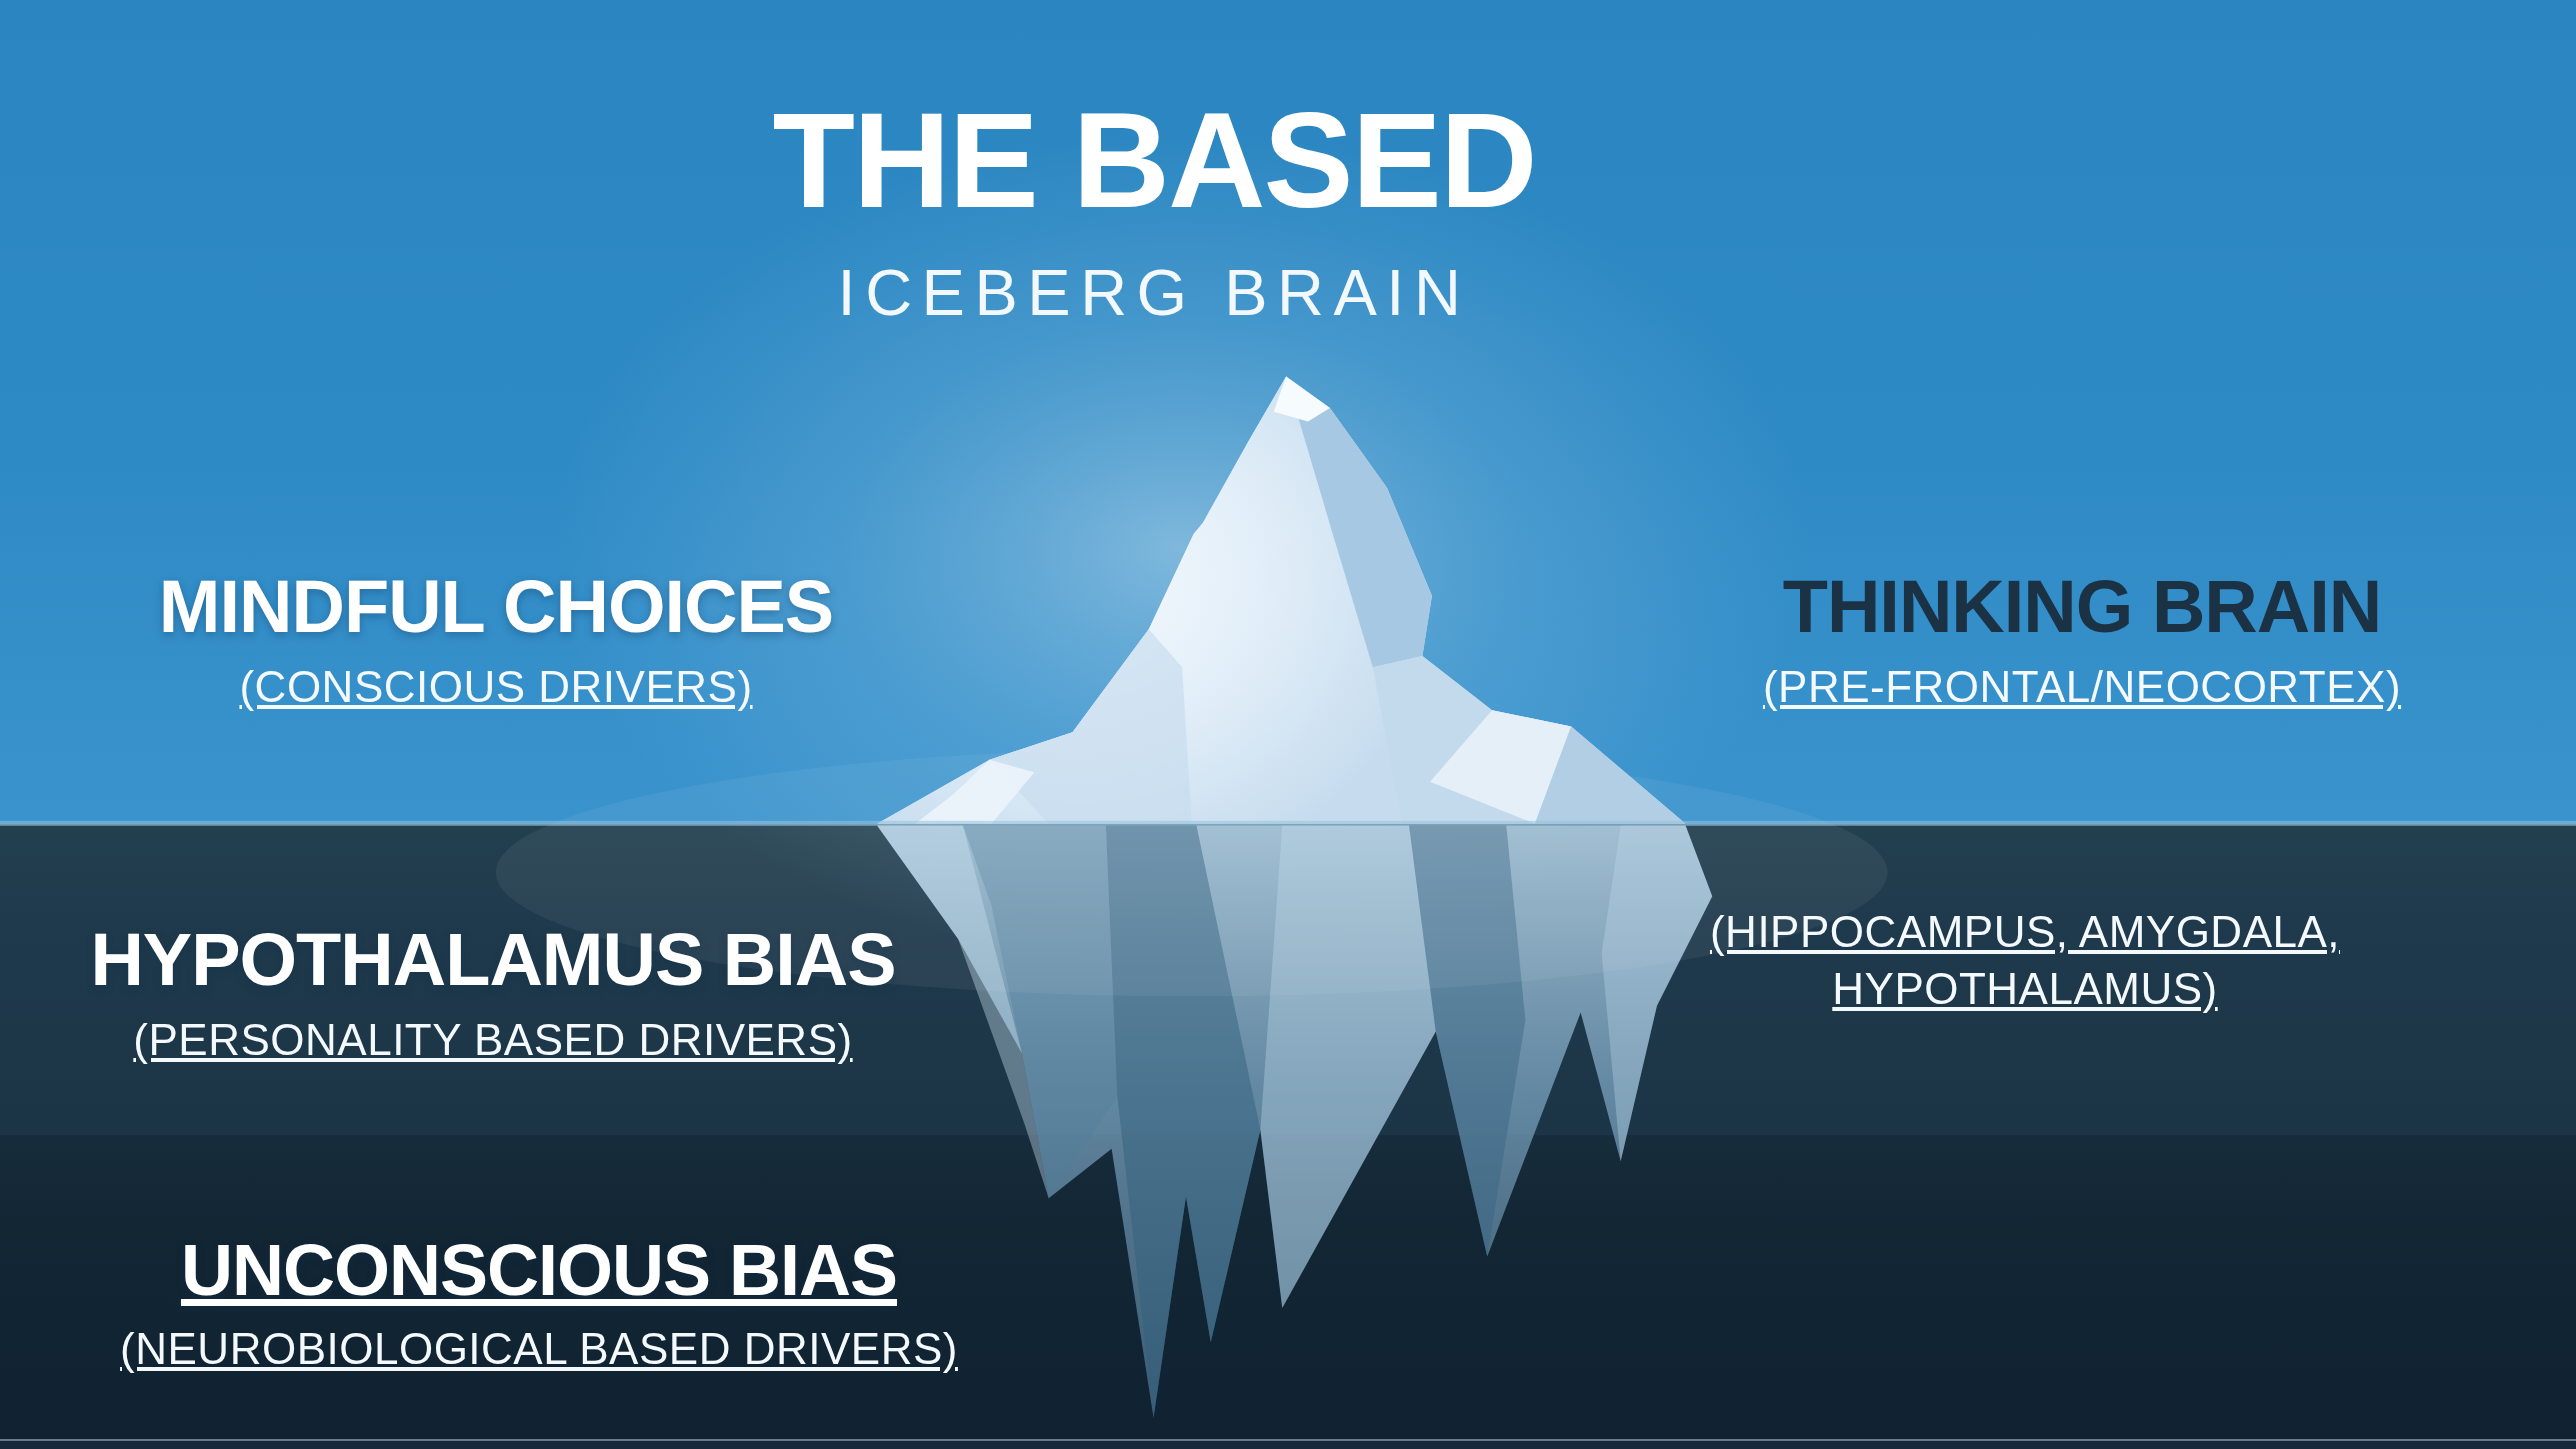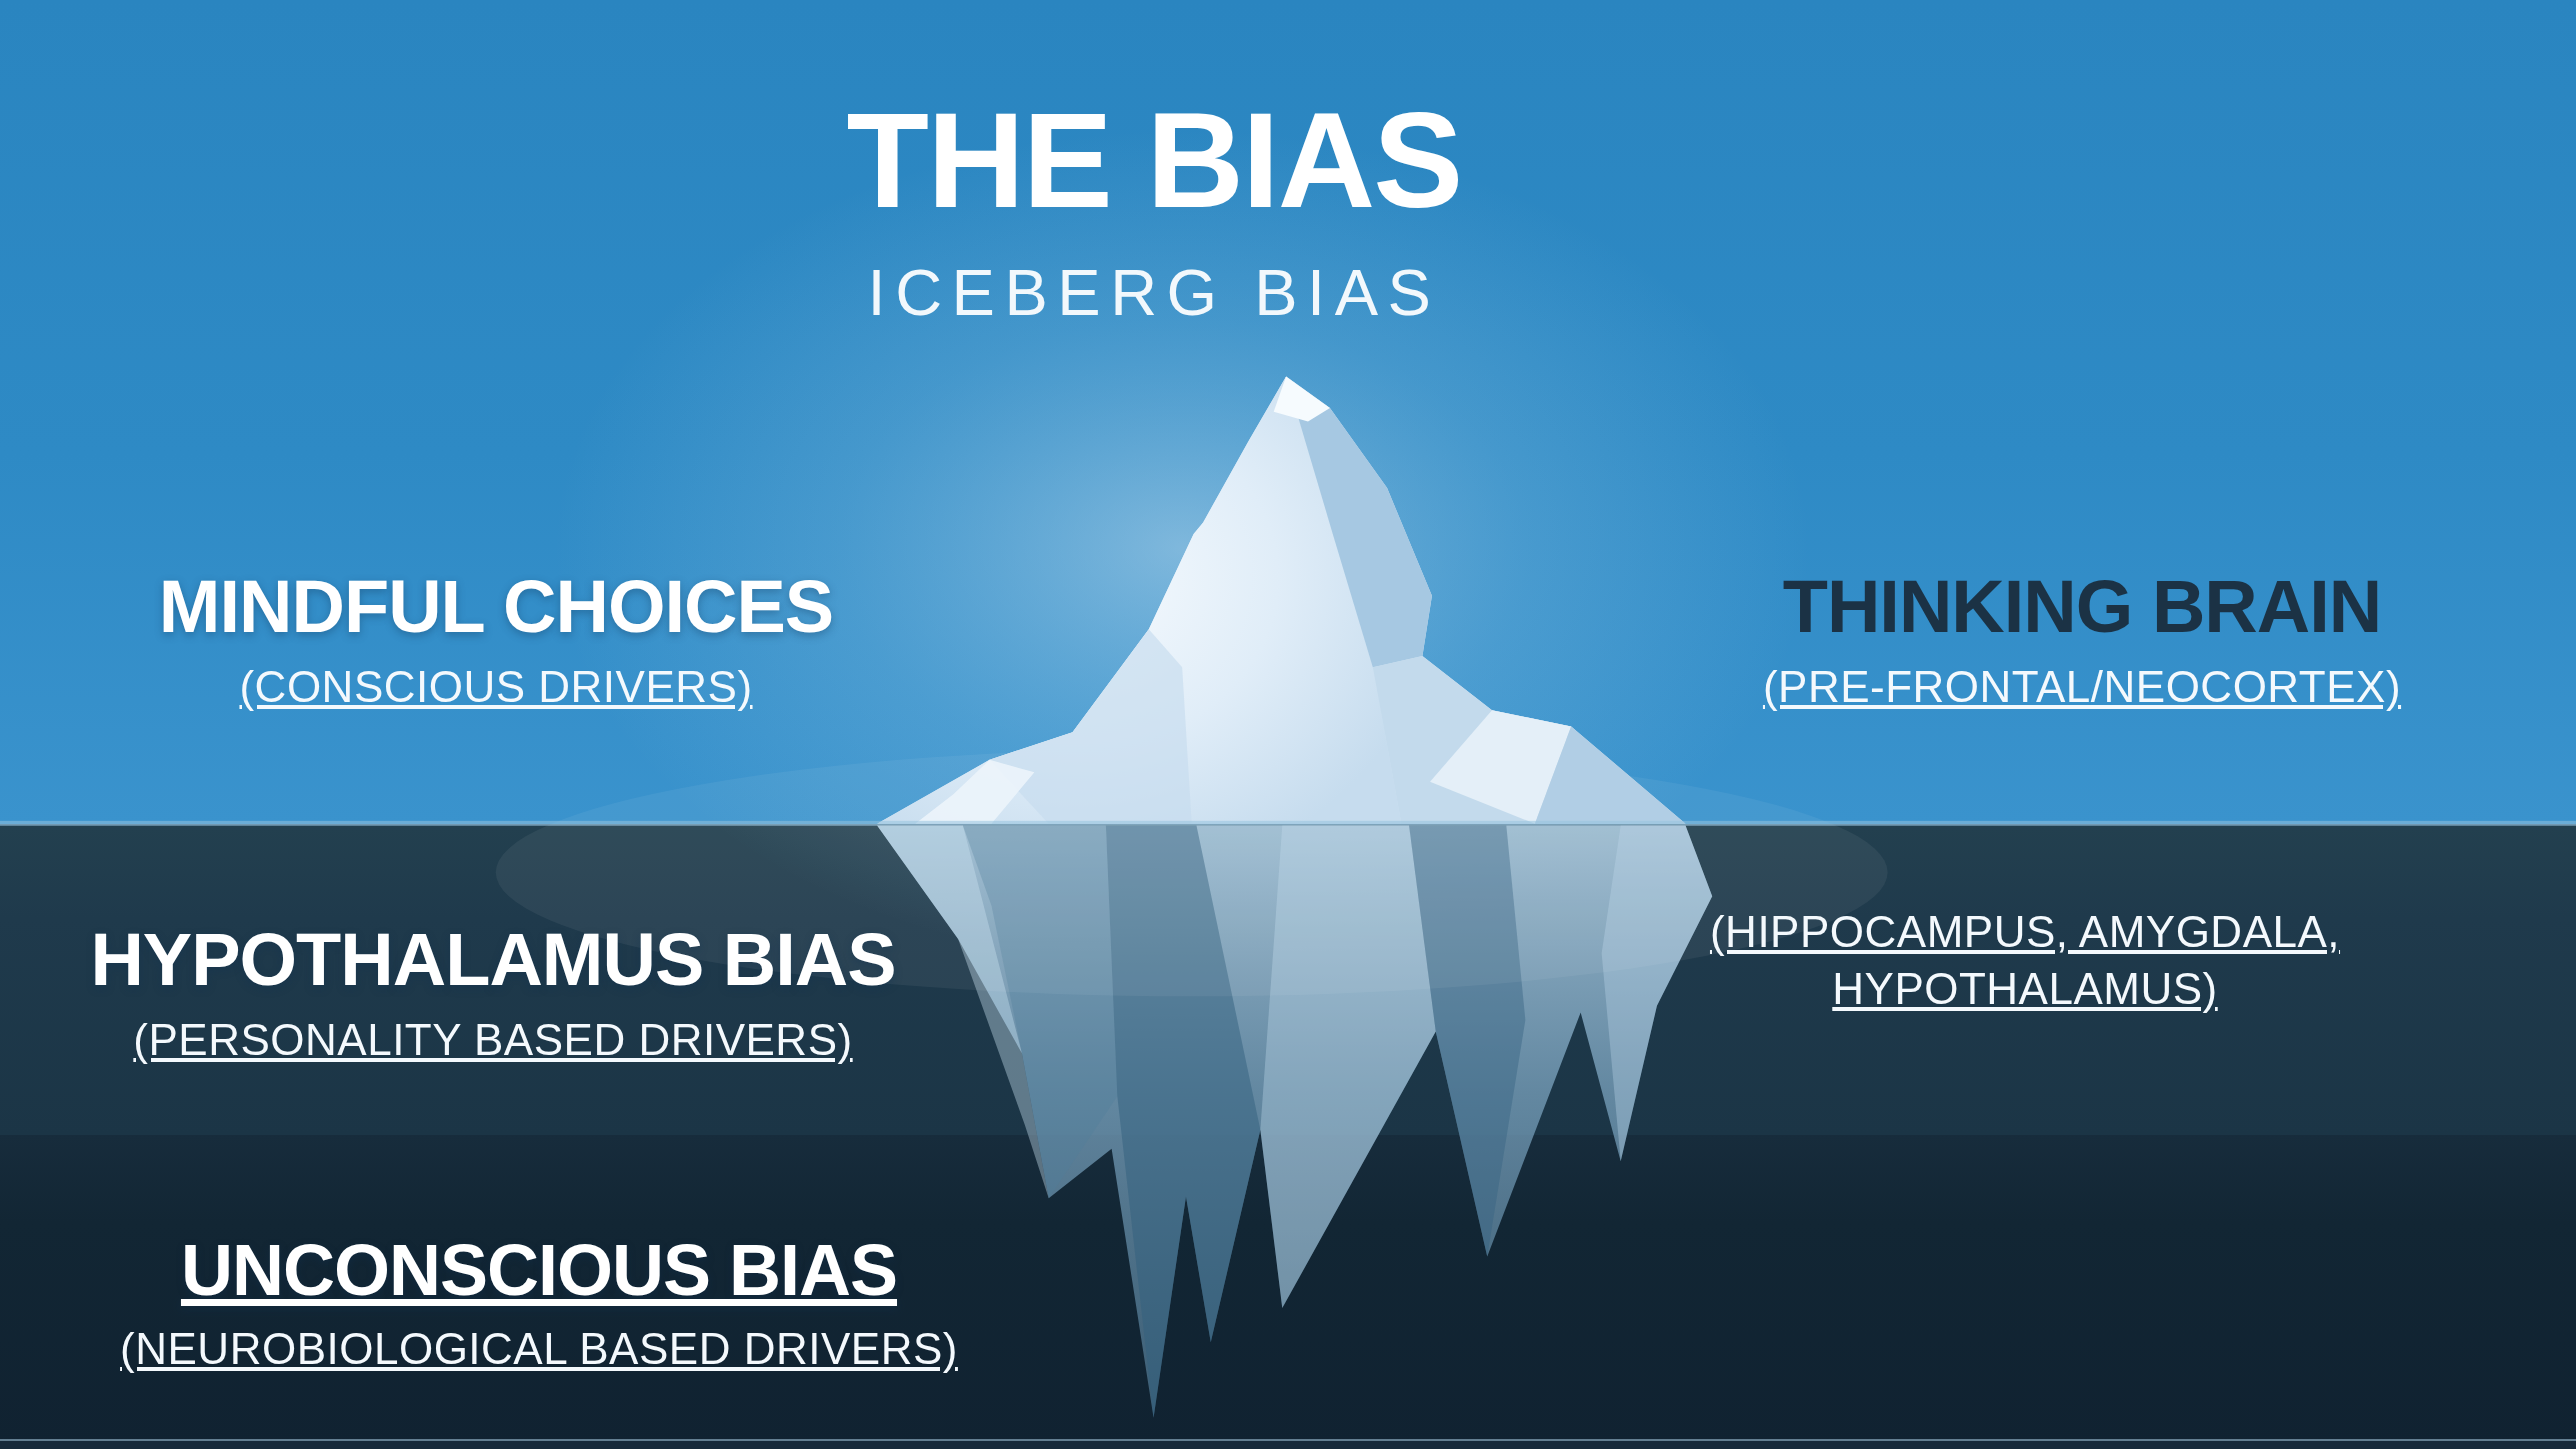--- a/index.html
+++ b/index.html
@@ -115,22 +115,22 @@
 
       <polygon fill="#f6fbfe" points="1349,395 1395,428 1372,442 1336,432"></polygon>
 
       <polygon fill="#ecf4fb" opacity="0.9" points="1000,833 1038,797 1085,810 1040,864 960,864"></polygon>
     </g>
 
     <rect x="0" y="861" width="2702" height="4" fill="#96c3de" opacity="0.55"></rect>
   </svg>
 
   <div class="txt-block" style="left:1154px;top:93px;">
-    <div class="title-main">THE BIAS</div>
-    <div class="title-sub">ICEBERG BIAS</div>
+    <div class="title-main">THE BASED</div>
+    <div class="title-sub">ICEBERG BRAIN</div>
   </div>
 
   <div class="txt-block" style="left:496px;top:570px;">
     <div class="h-label h-white">MINDFUL CHOICES</div>
     <div class="s-label">(CONSCIOUS DRIVERS)</div>
   </div>
 
   <div class="txt-block" style="left:2042px;top:570px;margin-left:40px;">
     <div class="h-label h-dark">THINKING BRAIN</div>
     <div class="s-label">(PRE-FRONTAL/NEOCORTEX)</div>

